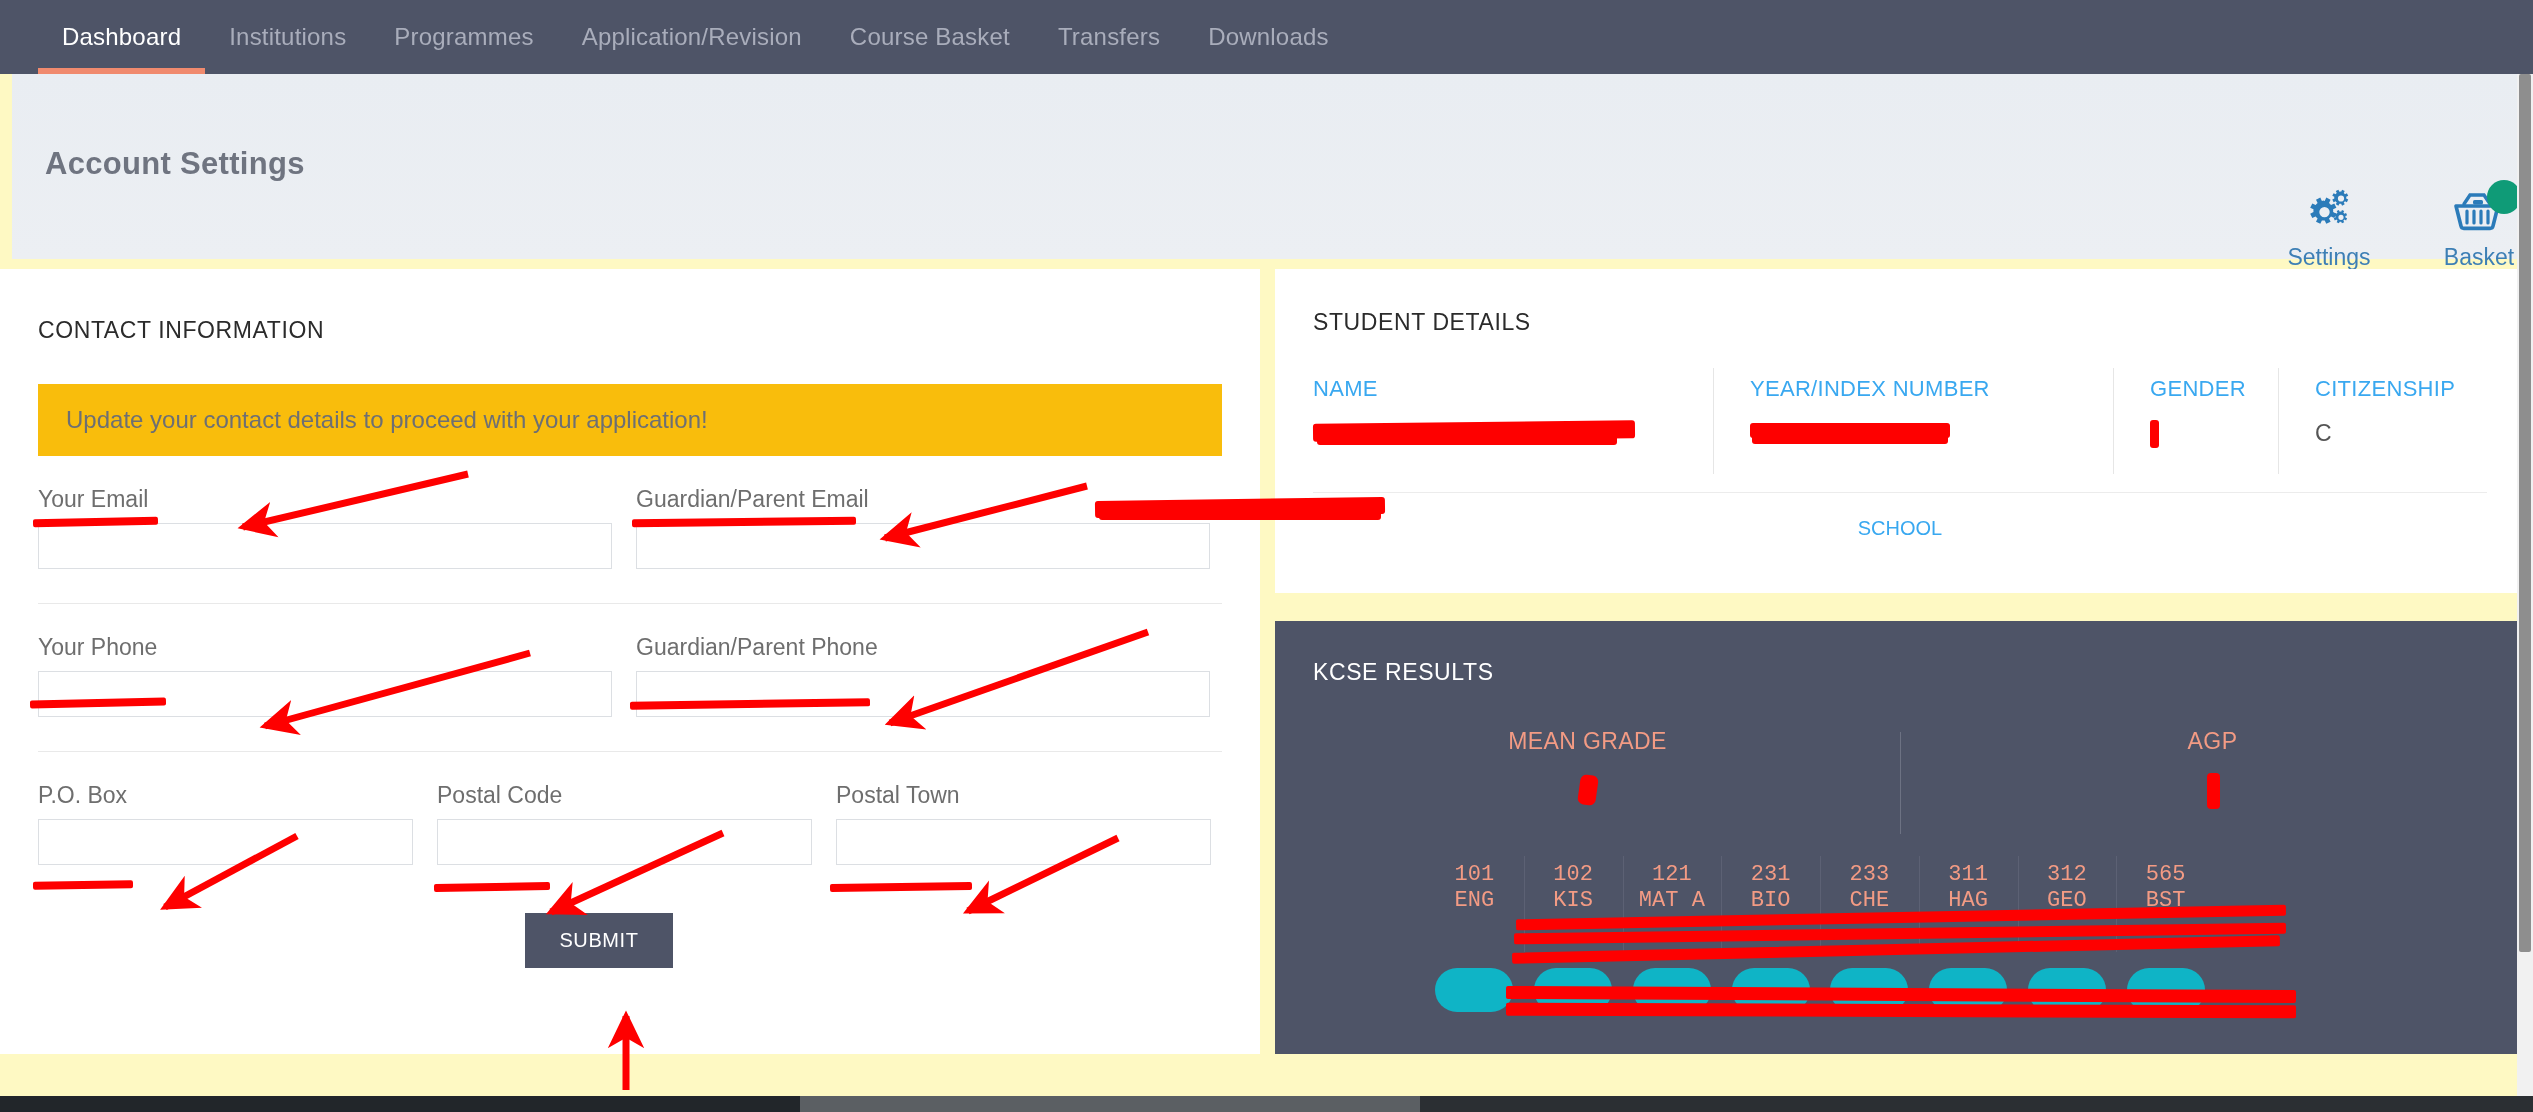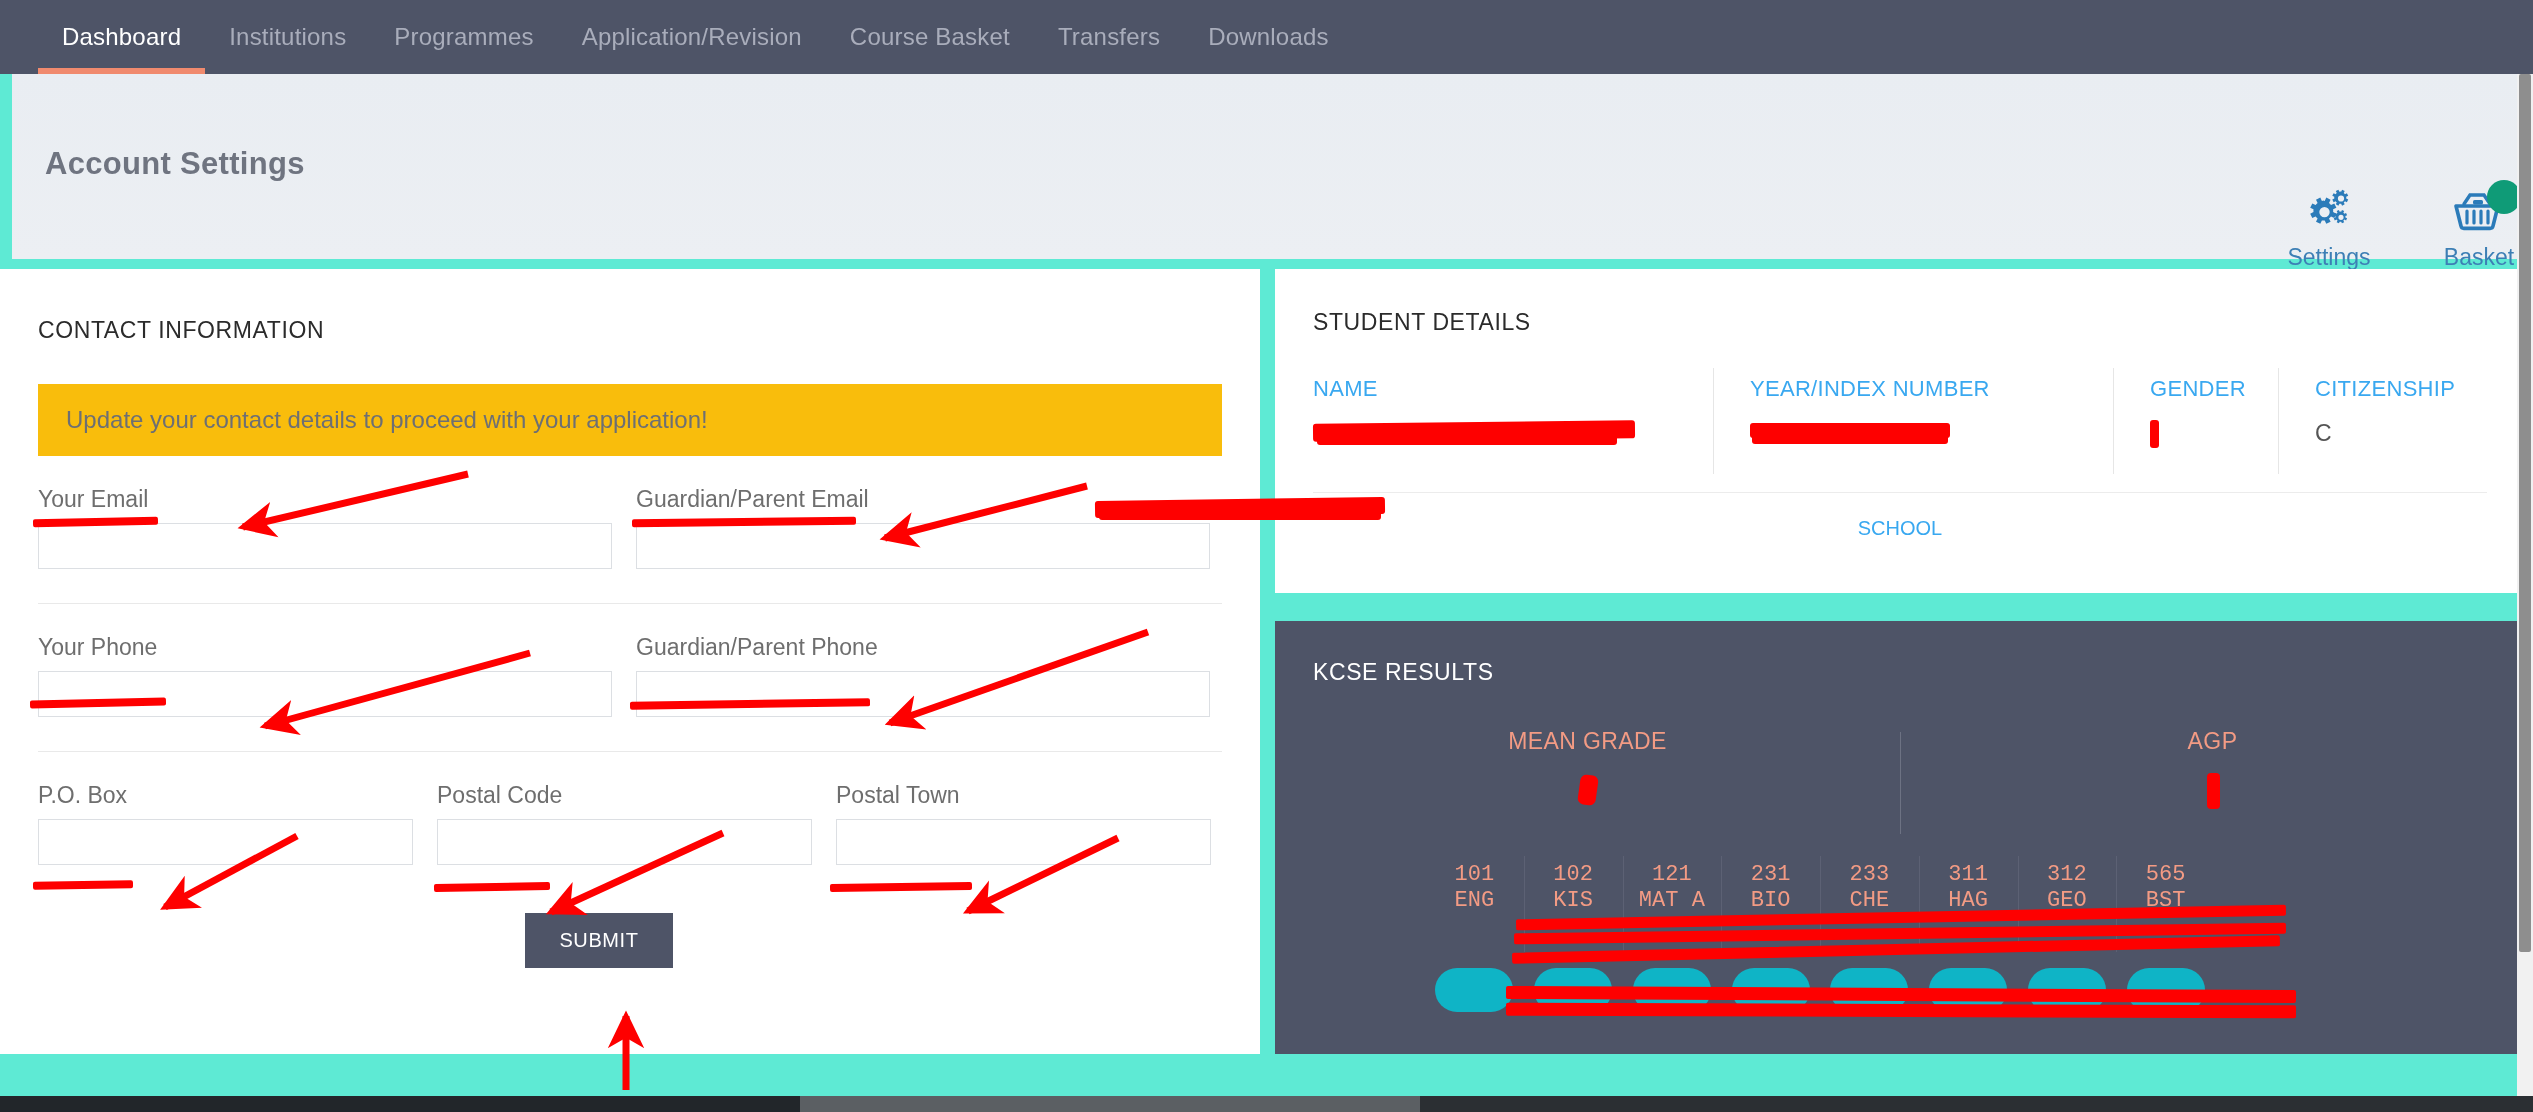--- a/index.html
+++ b/index.html
@@ -9,21 +9,21 @@
     height: 1112px;
     overflow: hidden;
     font-family: "Liberation Sans", sans-serif;
     background: #eceff3;
   }
 
   #app {
     position: relative;
     width: 2533px;
     height: 1112px;
-    background: #5eead4;
+    background: #fef9c3;
     overflow: hidden;
   }
 
   
   .topnav {
     position: absolute;
     top: 0; left: 0;
     width: 2533px;
     height: 74px;
     background: #4e5467;

